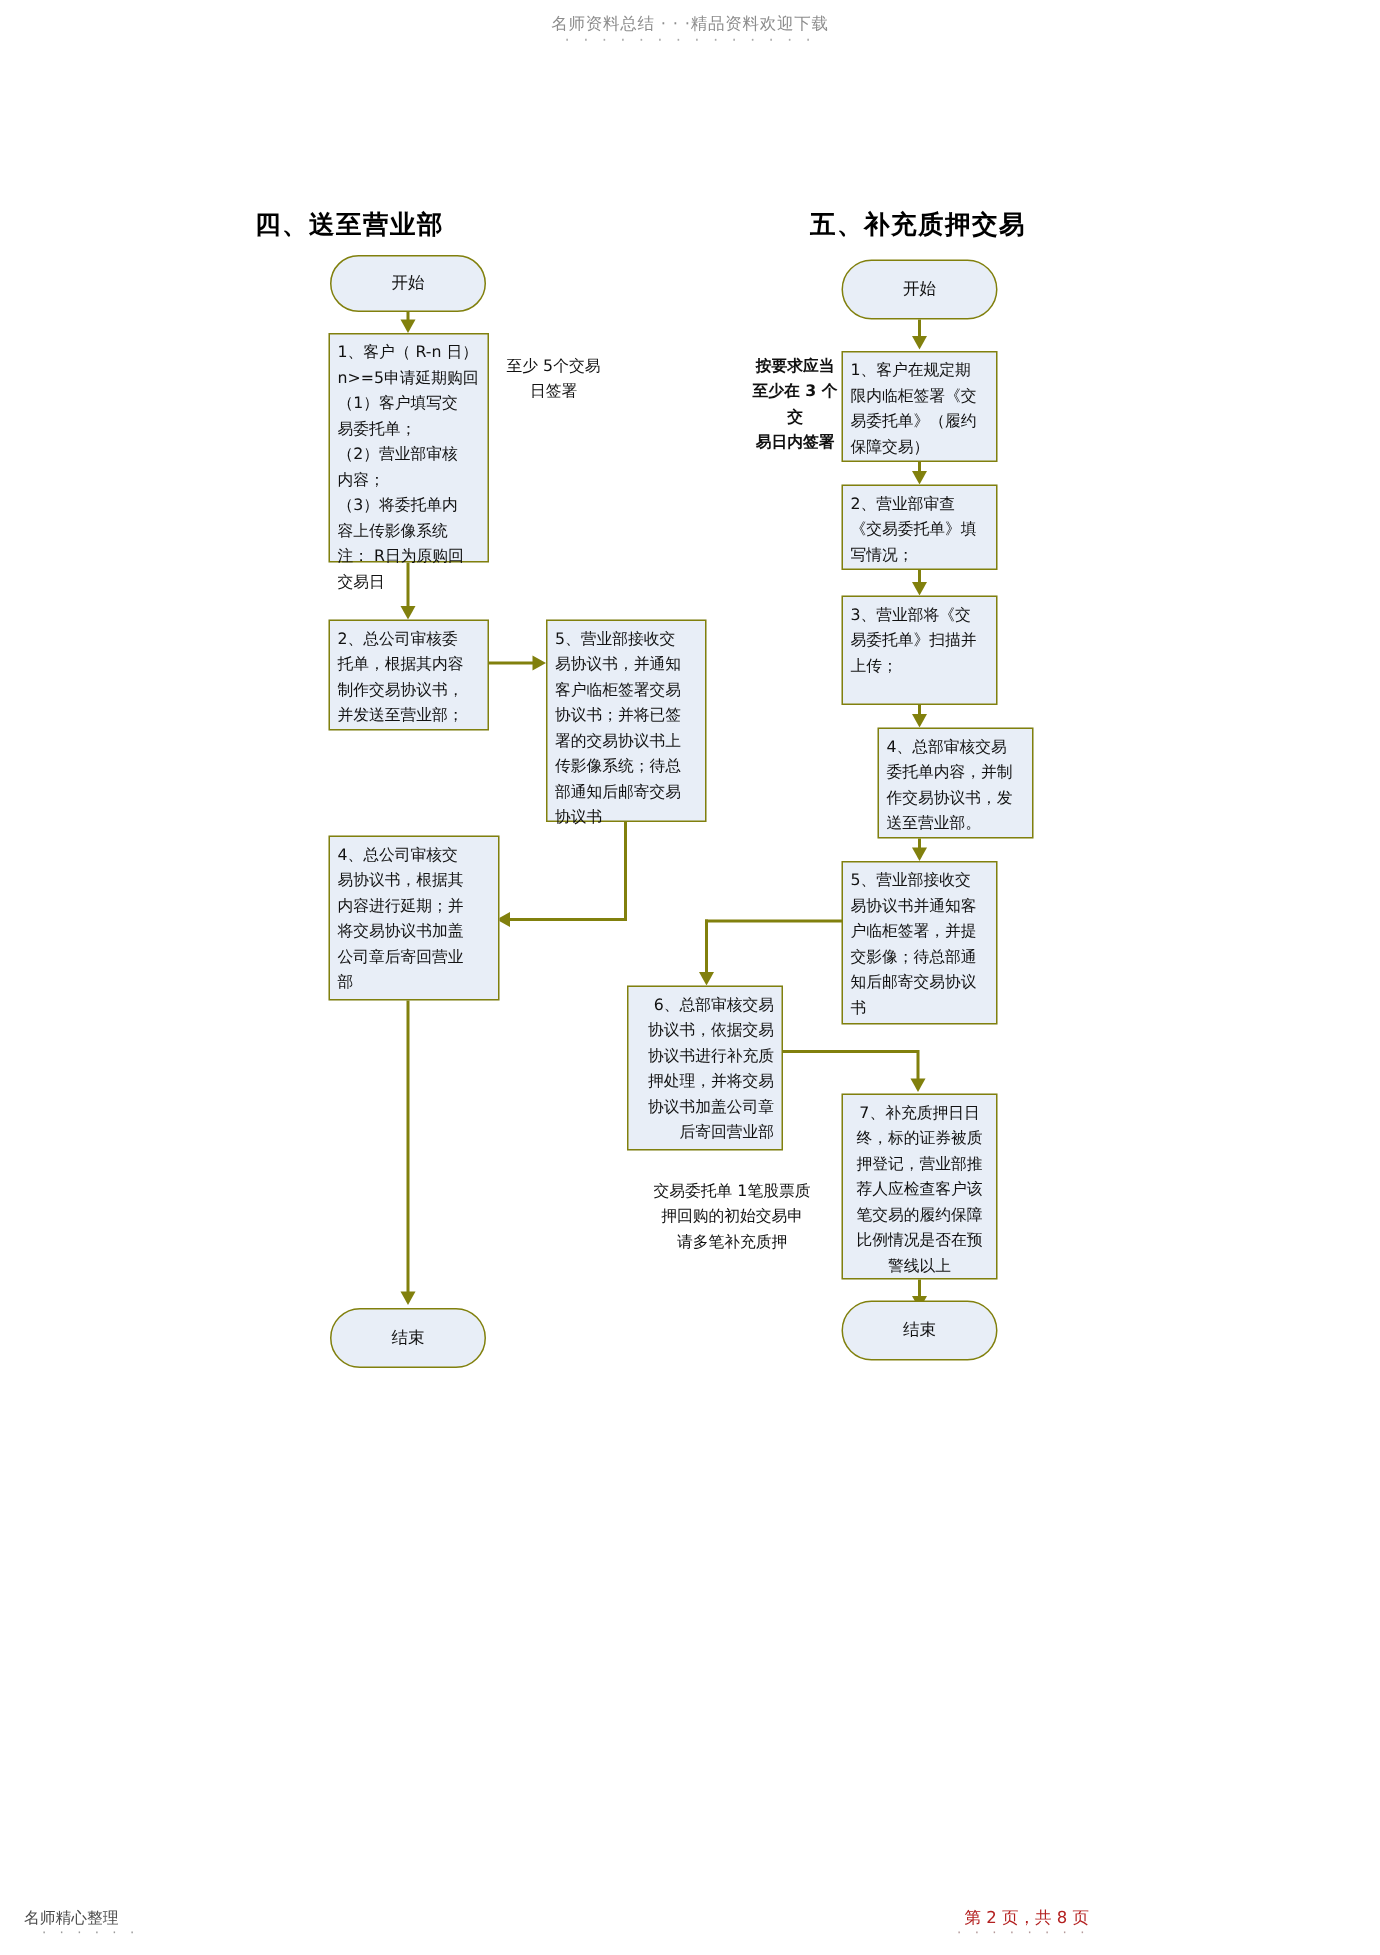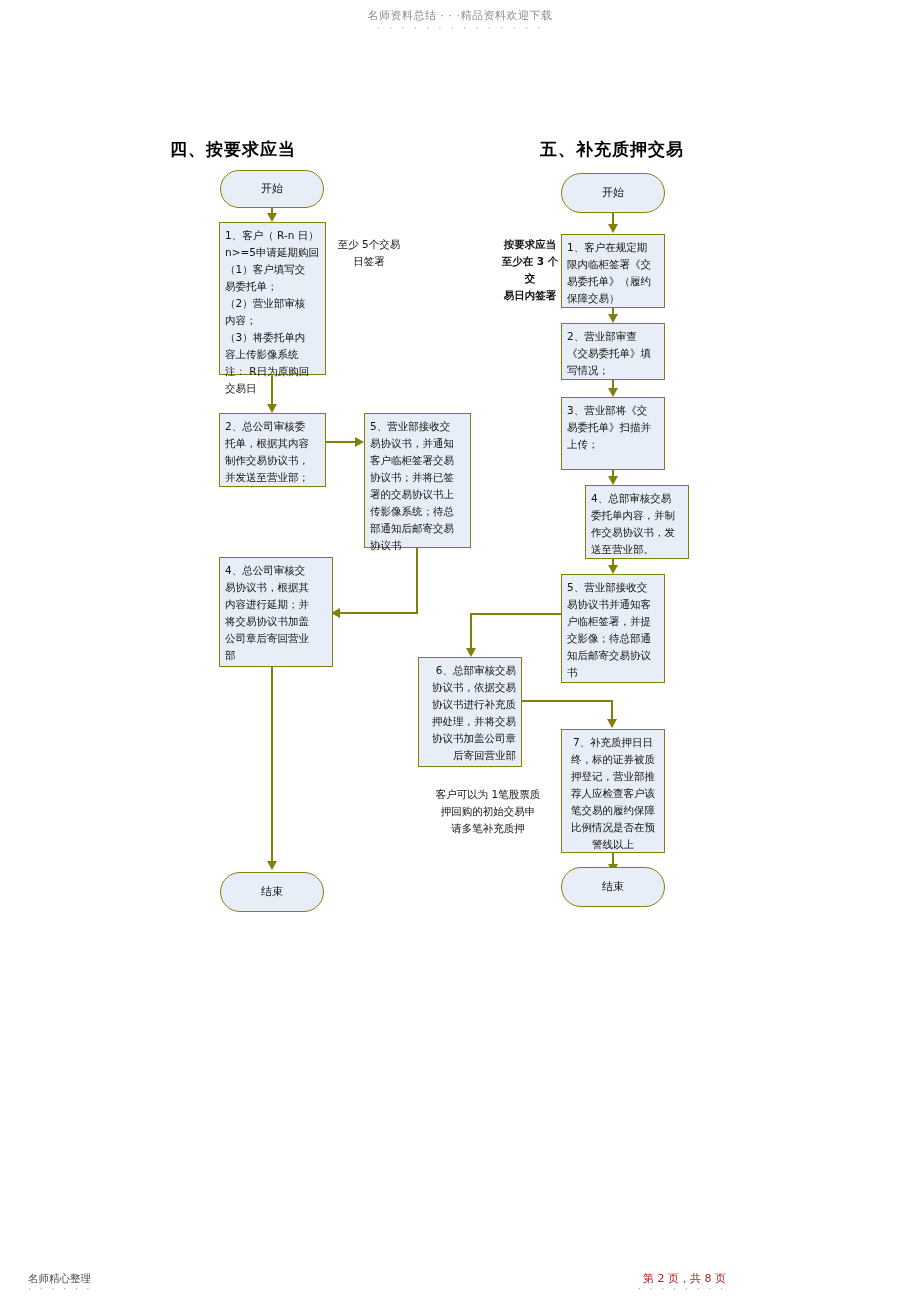--- a/index.html
+++ b/index.html
@@ -19,21 +19,21 @@
     font-size:11px;color:#8d8d8d;letter-spacing:.5px;
     white-space:nowrap;
   }
   .wm-dots{
     position:absolute;left:0;top:22px;width:920px;text-align:center;
     font-size:10px;color:#a9a9a9;letter-spacing:3px;
   }
 
   
   .ft-left{
-    position:absolute;left:28px;top:1272px;
+    position:absolute;left:16px;top:1272px;
     font-size:10.5px;color:#4a4a4a;white-space:nowrap;
   }
   .ft-left-dots{
     position:absolute;left:28px;top:1284px;
     font-size:9px;color:#9a9a9a;letter-spacing:3px;white-space:nowrap;
   }
   .ft-right{
     position:absolute;right:22px;top:1271px;
     font-size:11px;color:#b32020;white-space:nowrap;
   }
@@ -107,21 +107,21 @@
   }
 </style>
 </head>
 <body>
 
 <div id="page">
 
   <div class="wm-top">名师资料总结 · · ·精品资料欢迎下载</div>
   <div class="wm-dots">· · · · · · · · · · · · · ·</div>
 
-  <div class="sec-title" style="left:170px;top:138px;">四、按要求应当</div>
+  <div class="sec-title" style="left:170px;top:138px;">四、送至营业部</div>
 
   <div class="node term" style="left:220px;top:170px;width:104px;height:38px;">开始</div>
 
   <div class="ln v" style="left:271px;top:208px;height:9px;"></div>
   <div class="arw down" style="left:266.5px;top:213px;"></div>
 
   <div class="node" style="left:219px;top:222px;width:107px;height:153px;">1、客户（ R-n 日）
 n&gt;=5申请延期购回
 （1）客户填写交
 易委托单；
@@ -235,21 +235,21 @@
   <div class="arw down" style="left:606.5px;top:719px;"></div>
 
   <div class="node" style="left:561px;top:729px;width:104px;height:124px;text-align:center;">7、补充质押日日
 终，标的证券被质
 押登记，营业部推
 荐人应检查客户该
 笔交易的履约保障
 比例情况是否在预
 警线以上</div>
 
-  <div class="note" style="left:420px;top:786px;width:136px;">客户可以为 1笔股票质
+  <div class="note" style="left:420px;top:786px;width:136px;">交易委托单 1笔股票质
 押回购的初始交易申
 请多笔补充质押</div>
 
   <div class="ln v" style="left:612px;top:853px;height:14px;"></div>
   <div class="arw down" style="left:607.5px;top:864px;"></div>
 
   <div class="node term" style="left:561px;top:867px;width:104px;height:40px;">结束</div>
 
   <div class="ft-left">名师精心整理</div>
   <div class="ft-left-dots">· · · · · ·</div>

